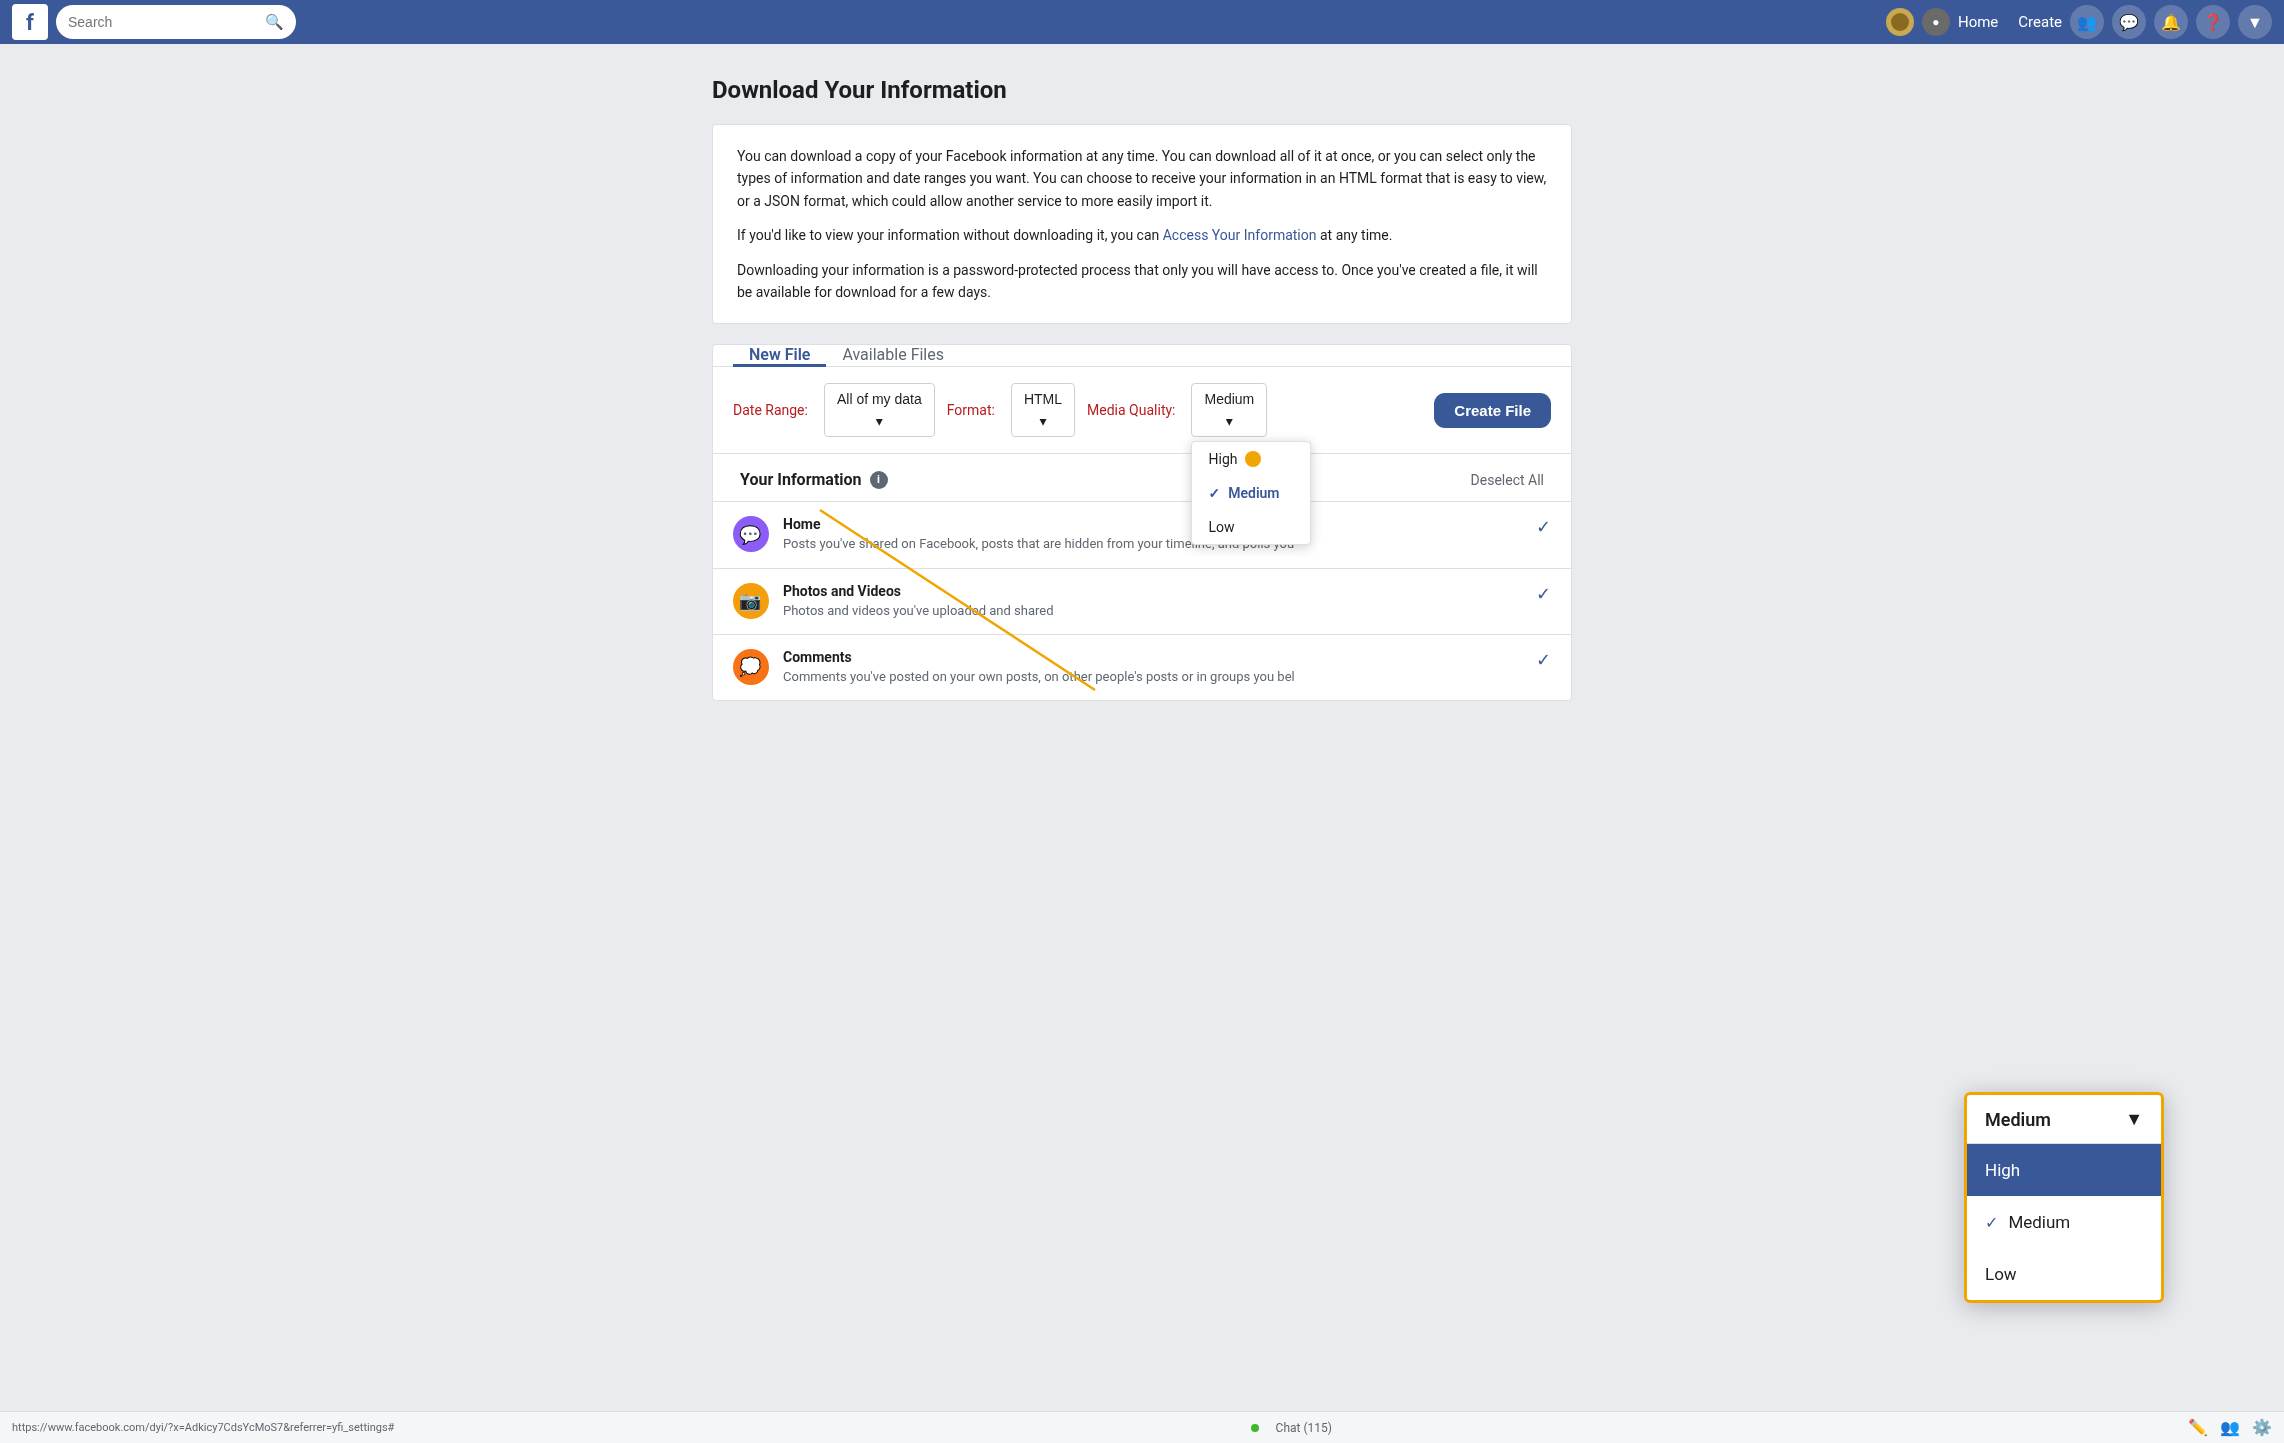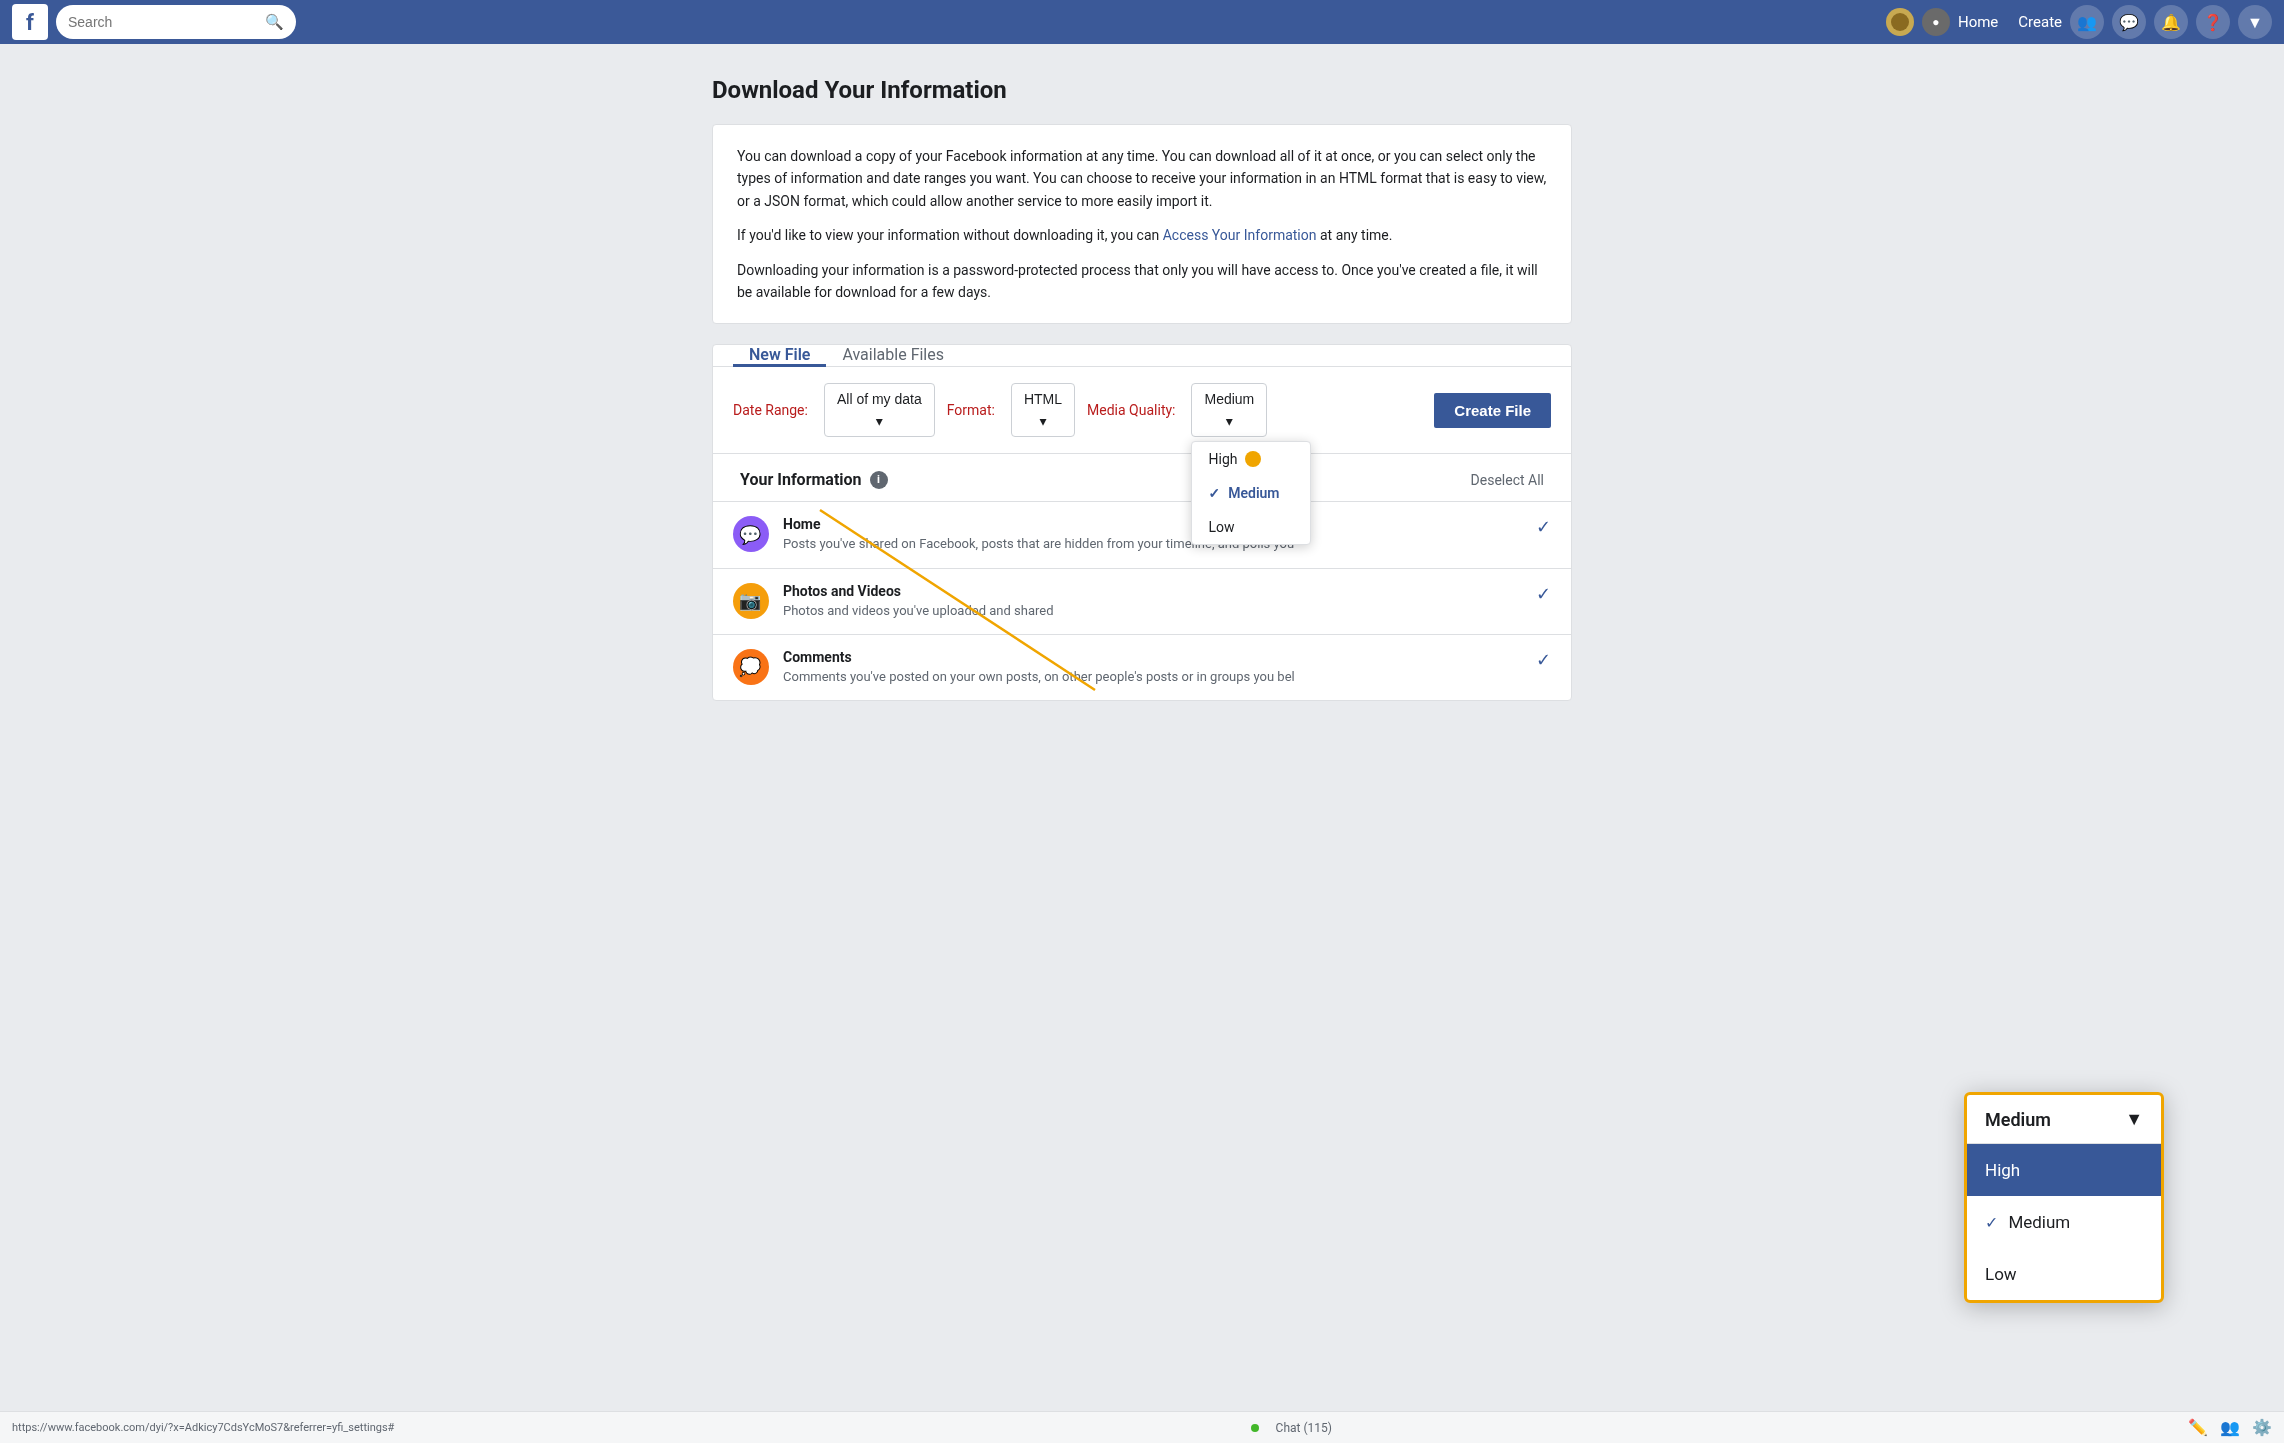--- a/index.html
+++ b/index.html
@@ -157,21 +157,21 @@
       cursor: pointer;
       display: flex; align-items: center; gap: 6px;
       color: #1c1e21;
       position: relative;
       flex-direction: column;
     }
     .create-file-btn {
       background: #385898;
       color: white;
       border: none;
-      border-radius: 2px;
+      border-radius: 11px;
       padding: 9px 20px;
       font-size: 15px;
       font-weight: 600;
       cursor: pointer;
       margin-left: auto;
     }
 
     
     .your-info-header {
       display: flex;

